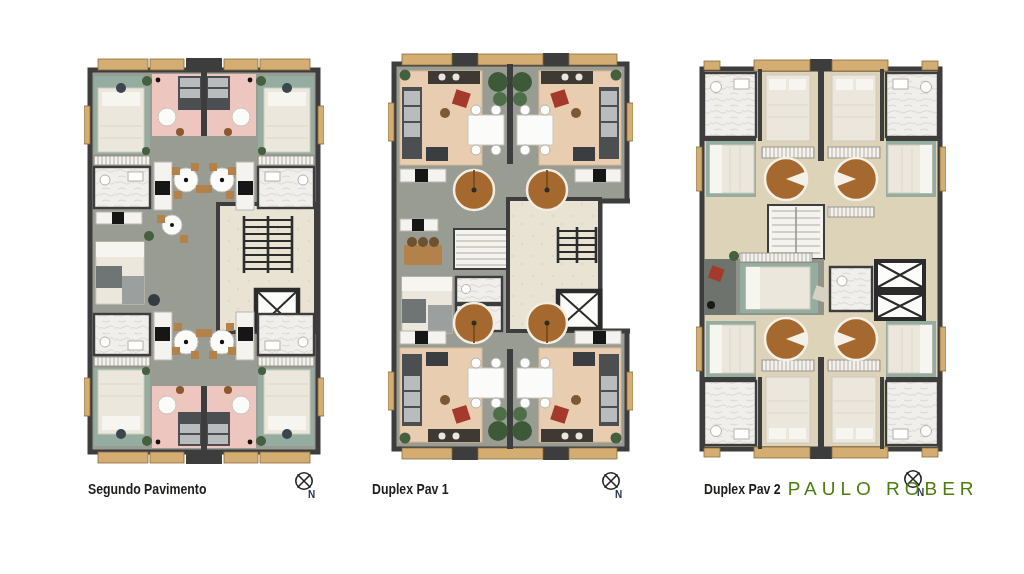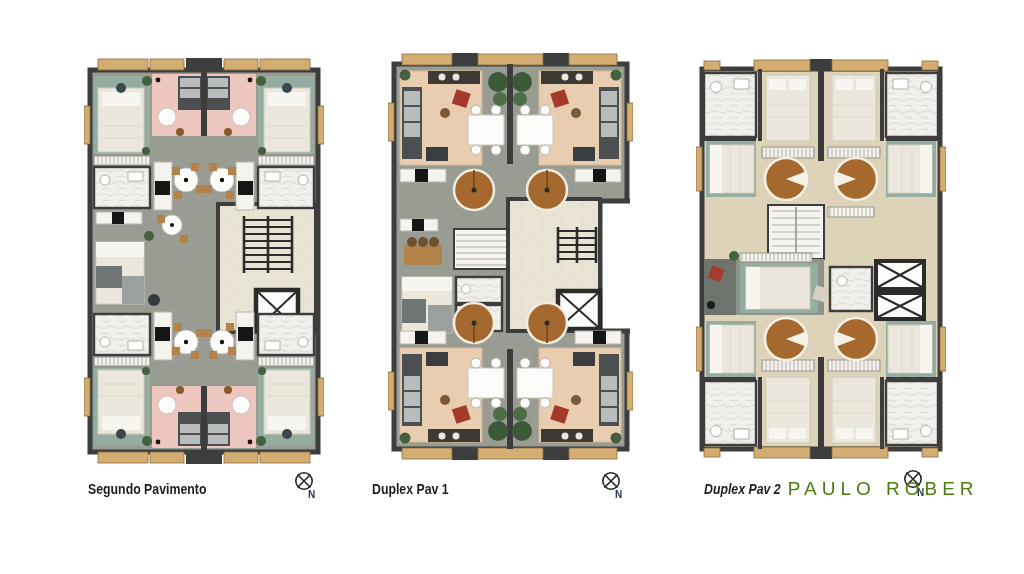--- a/index.html
+++ b/index.html
@@ -342,21 +342,21 @@
       <use href="#p3h" transform="matrix(1 0 0 -1 0 408)"></use>
     </svg>
   </figure>
 
   <div class="caption" style="left:88px;top:480px;">
     <span>Segundo Pavimento</span>
   </div>
   <div class="caption" style="left:372px;top:480px;">
     <span>Duplex Pav 1</span>
   </div>
-  <div class="caption" style="left:704px;top:480px;font-style:italic;">
+  <div class="caption" style="left:704px;top:480px;">
     <span>Duplex Pav 2</span>
   </div>
 
   <svg class="compass" style="left:293px;top:470px;" width="26" height="30" viewBox="0 0 26 30">
     <circle cx="11" cy="11" r="8.2" fill="none" stroke="#262626" stroke-width="1.6"></circle>
     <path d="M4.5 4.5 L17.5 17.5 M17.5 4.5 L4.5 17.5" stroke="#262626" stroke-width="1.6" fill="none"></path>
     <text x="15" y="28" font-size="10" font-weight="bold" fill="#2a3550">N</text>
   </svg>
   <svg class="compass" style="left:600px;top:470px;" width="26" height="30" viewBox="0 0 26 30">
     <circle cx="11" cy="11" r="8.2" fill="none" stroke="#262626" stroke-width="1.6"></circle>

